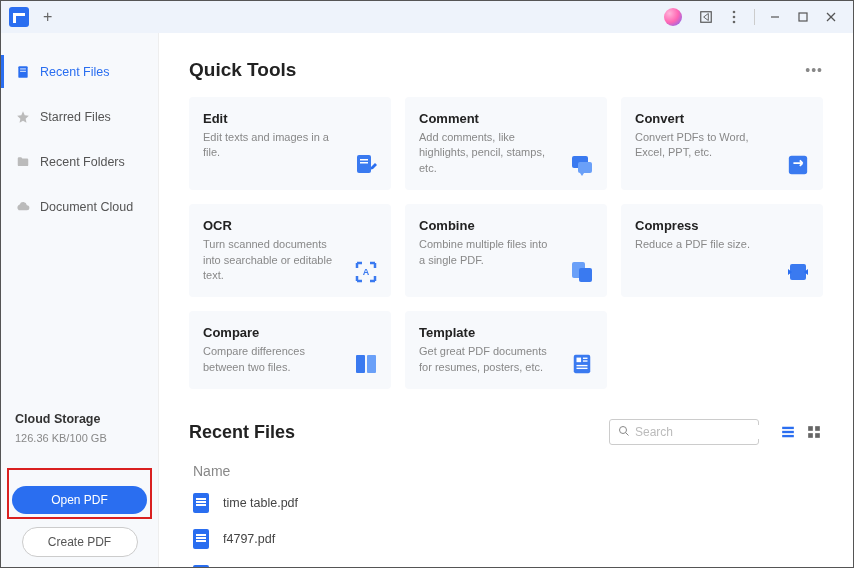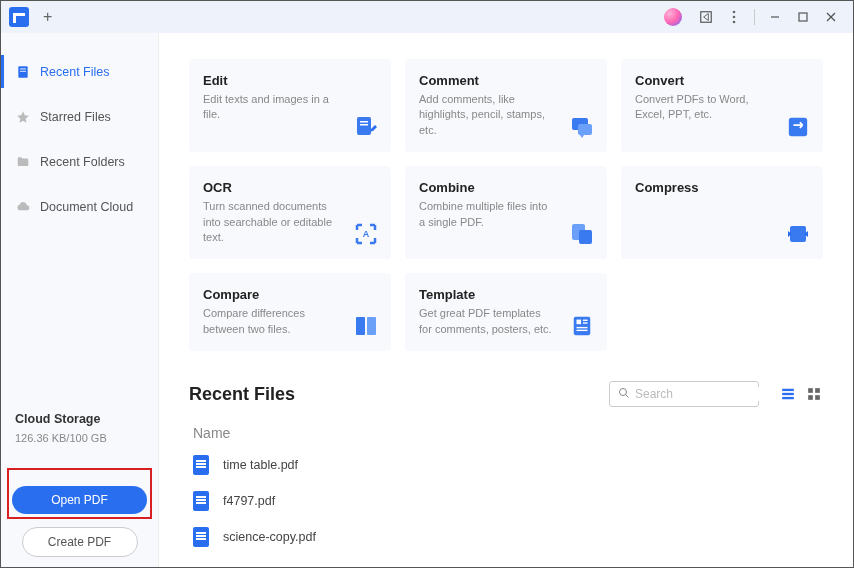--- a/index.html
+++ b/index.html
@@ -133,20 +133,24 @@
       <div class="cloud-title">Cloud Storage</div>
       <div class="cloud-usage">126.36 KB/100 GB</div>
     </div>
     <div class="highlight-box">
       <div class="btn btn-primary">Open PDF</div>
     </div>
     <div class="btn btn-secondary">Create PDF</div>
   </div>
 
   <div class="content">
+    <div class="section-head">
+      <div class="section-title">Quick Tools</div>
+      <div class="more-dots">•••</div>
+    </div>
 
     <div class="tools-grid">
       <div class="tool-card">
         <div class="tool-title">Edit</div>
         <div class="tool-desc">Edit texts and images in a file.</div>
         <div class="tool-icon">
             <svg width="24" height="24" viewBox="0 0 24 24">
               <rect x="3" y="2" width="14" height="18" rx="2" fill="#3a7af0"></rect>
               <rect x="6" y="6" width="8" height="1.5" fill="white"></rect>
               <rect x="6" y="9" width="8" height="1.5" fill="white"></rect>
@@ -190,40 +194,41 @@
         <div class="tool-desc">Combine multiple files into a single PDF.</div>
         <div class="tool-icon">
             <svg width="24" height="24" viewBox="0 0 24 24">
               <rect x="2" y="2" width="13" height="16" rx="2" fill="#6aa0f8"></rect>
               <rect x="9" y="8" width="13" height="14" rx="2" fill="#3a7af0"></rect>
             </svg>
           </div>
       </div>
       <div class="tool-card">
         <div class="tool-title">Compress</div>
+        <div class="tool-desc">Reduce a PDF file size.</div>
         <div class="tool-icon">
             <svg width="24" height="20" viewBox="0 0 24 20">
               <rect x="4" y="2" width="16" height="16" rx="2" fill="#3a7af0"></rect>
               <path d="M2 7l4 3-4 3zM22 7l-4 3 4 3z" fill="#2a6ef0"></path>
             </svg>
           </div>
       </div>
       <div class="tool-card">
         <div class="tool-title">Compare</div>
         <div class="tool-desc">Compare differences between two files.</div>
         <div class="tool-icon">
             <svg width="24" height="22" viewBox="0 0 24 22">
               <rect x="2" y="2" width="9" height="18" rx="1" fill="#3a7af0"></rect>
               <rect x="13" y="2" width="9" height="18" rx="1" fill="#6aa0f8"></rect>
             </svg>
           </div>
       </div>
       <div class="tool-card">
         <div class="tool-title">Template</div>
-        <div class="tool-desc">Get great PDF templates for comments, posters, etc.</div>
+        <div class="tool-desc">Get great PDF documents for resumes, posters, etc.</div>
         <div class="tool-icon">
             <svg width="22" height="22" viewBox="0 0 24 24">
               <rect x="3" y="2" width="18" height="20" rx="2" fill="#3a7af0"></rect>
               <rect x="6" y="5" width="5" height="5" fill="white"></rect>
               <rect x="13" y="5" width="5" height="1.5" fill="white"></rect>
               <rect x="13" y="8" width="5" height="1.5" fill="white"></rect>
               <rect x="6" y="13" width="12" height="1.5" fill="white"></rect>
               <rect x="6" y="16" width="12" height="1.5" fill="white"></rect>
             </svg>
           </div>

